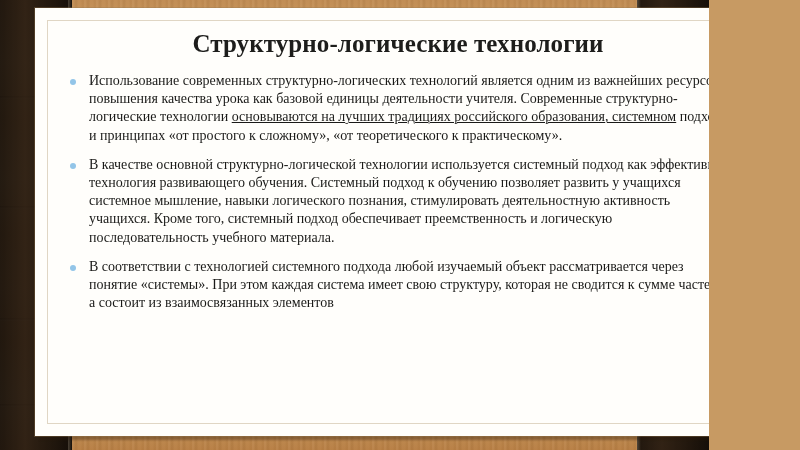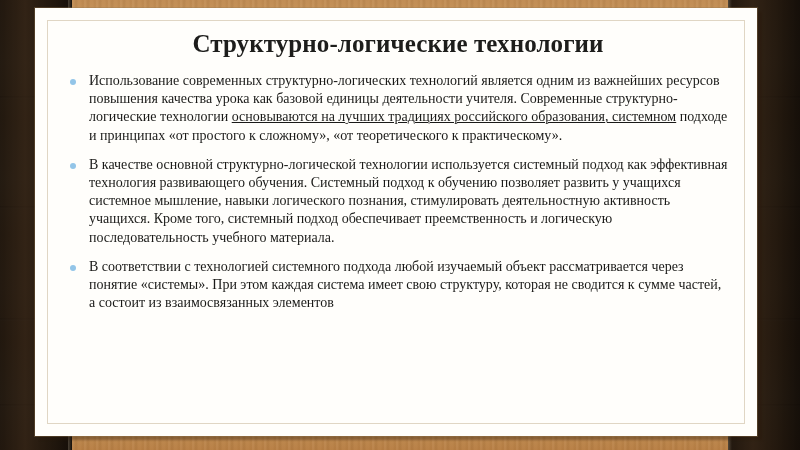--- a/index.html
+++ b/index.html
@@ -10,21 +10,21 @@
     width: 800px;
     height: 450px;
     overflow: hidden;
     font-family: "Liberation Serif", serif;
     background: #c79a63;
   }
 
   
   .slide {
     position: relative;
-    width: 800px;
+    width: 709px;
     height: 450px;
     background:
       repeating-linear-gradient(
         90deg,
         rgba(255,255,255,0.045) 0px,
         rgba(255,255,255,0.045) 2px,
         rgba(0,0,0,0.035) 3px,
         rgba(0,0,0,0.035) 5px,
         rgba(255,255,255,0.02) 6px,
         rgba(255,255,255,0.02) 9px,

